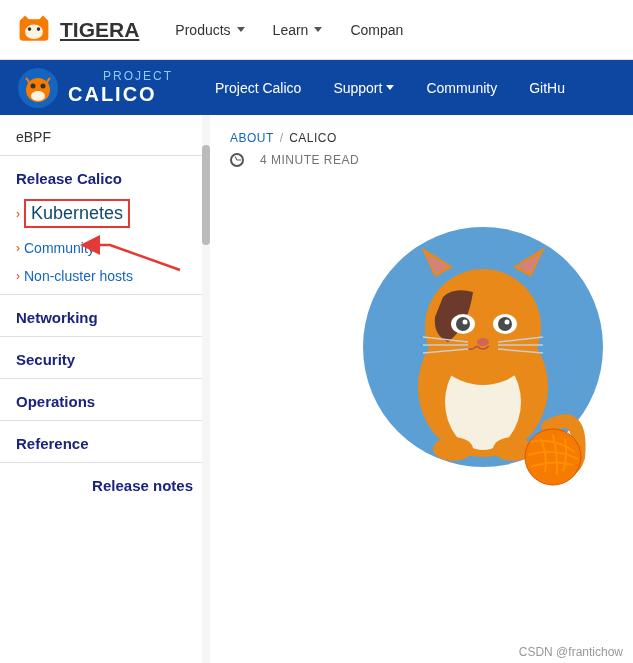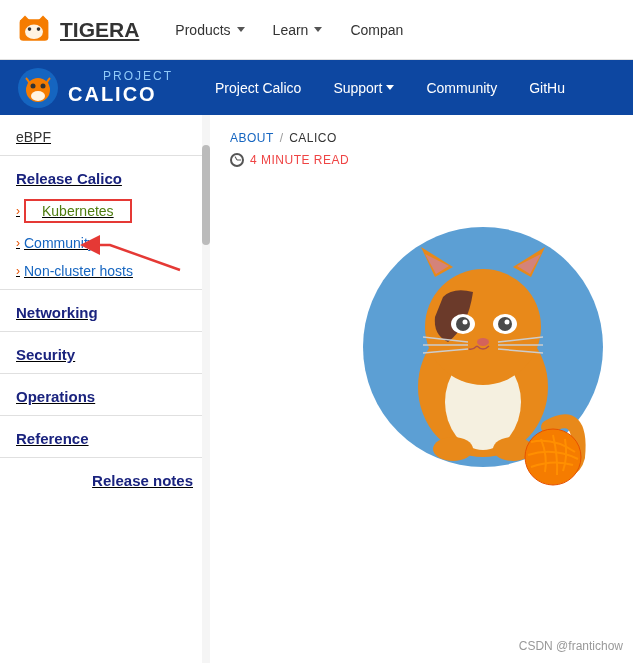--- a/index.html
+++ b/index.html
@@ -148,23 +148,23 @@
       color: #1a237e;
       cursor: pointer;
     }
     .sidebar-divider {
       border: none;
       border-top: 1px solid #e0e0e0;
       margin: 4px 0;
     }
     .kubernetes-box {
       border: 2px solid #e53935;
-      padding: 2px 16px;
-      color: #4d7c0f;
-      font-size: 14px;
+      padding: 2px 5px;
+      color: #0c4a6e;
+      font-size: 18px;
     }
 
     
     .content-area {
       flex: 1;
       padding: 16px 20px;
       overflow-y: auto;
       background: #fff;
       position: relative;
     }
@@ -175,23 +175,23 @@
       font-size: 12px;
       color: #666;
       margin-bottom: 8px;
     }
     .breadcrumb-item { color: #1565c0; text-transform: uppercase; letter-spacing: 0.5px; }
     .breadcrumb-sep { color: #999; }
     .breadcrumb-current { color: #333; text-transform: uppercase; letter-spacing: 0.5px; }
     .read-time {
       display: flex;
       align-items: center;
-      gap: 6px;
+      gap: 16px;
       font-size: 12px;
-      color: #ef4444;
+      color: #737373;
       text-transform: uppercase;
       letter-spacing: 0.5px;
       margin-bottom: 20px;
     }
     .clock-icon {
       width: 14px;
       height: 14px;
       border: 2px solid #555;
       border-radius: 50%;
       position: relative;
@@ -224,21 +224,21 @@
     
     .cat-illustration {
       display: flex;
       justify-content: flex-end;
       margin-top: 10px;
     }
 
     
     .watermark {
       position: absolute;
-      bottom: 10px;
+      bottom: 4px;
       right: 10px;
       font-size: 12px;
       color: #999;
     }
 
     .scrollbar-track {
       position: absolute;
       right: 0;
       top: 0;
       bottom: 0;
@@ -251,21 +251,20 @@
       height: 100px;
       width: 8px;
       background: #bbb;
       border-radius: 4px;
     }
 
     .sidebar-wrapper {
       position: relative;
       width: 210px;
       min-width: 210px;
-      text-decoration: underline;
     }
   </style>
 </head>
 <body>
 
 <nav class="tigera-nav">
   <div class="tigera-logo">
 
     <svg class="tigera-logo-icon" viewBox="0 0 40 40">
       <rect x="4" y="8" width="32" height="24" rx="4" fill="#f57c00"></rect>

